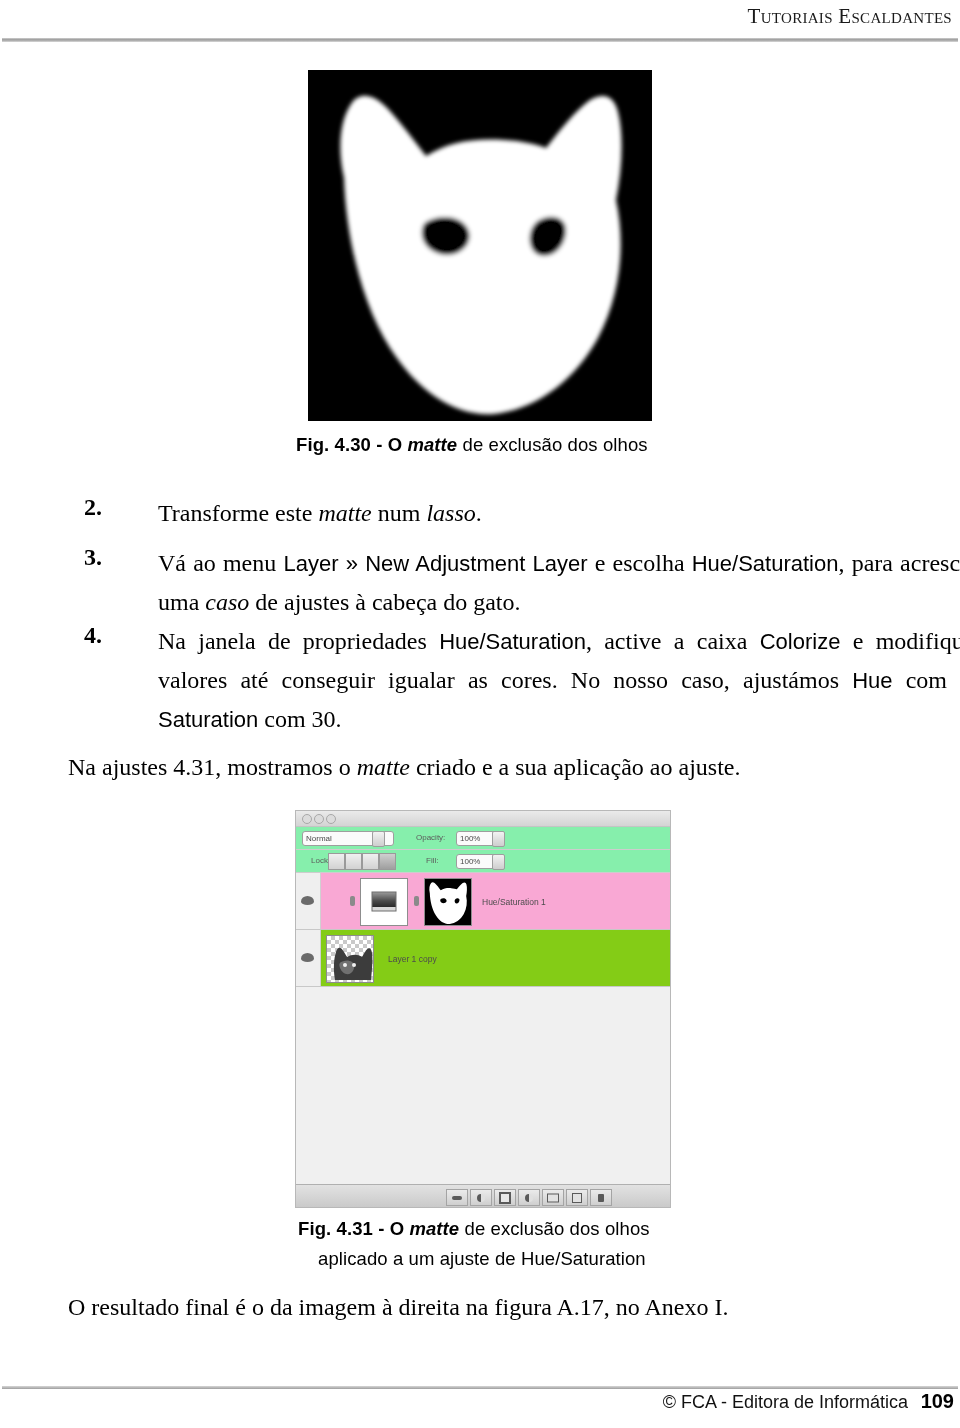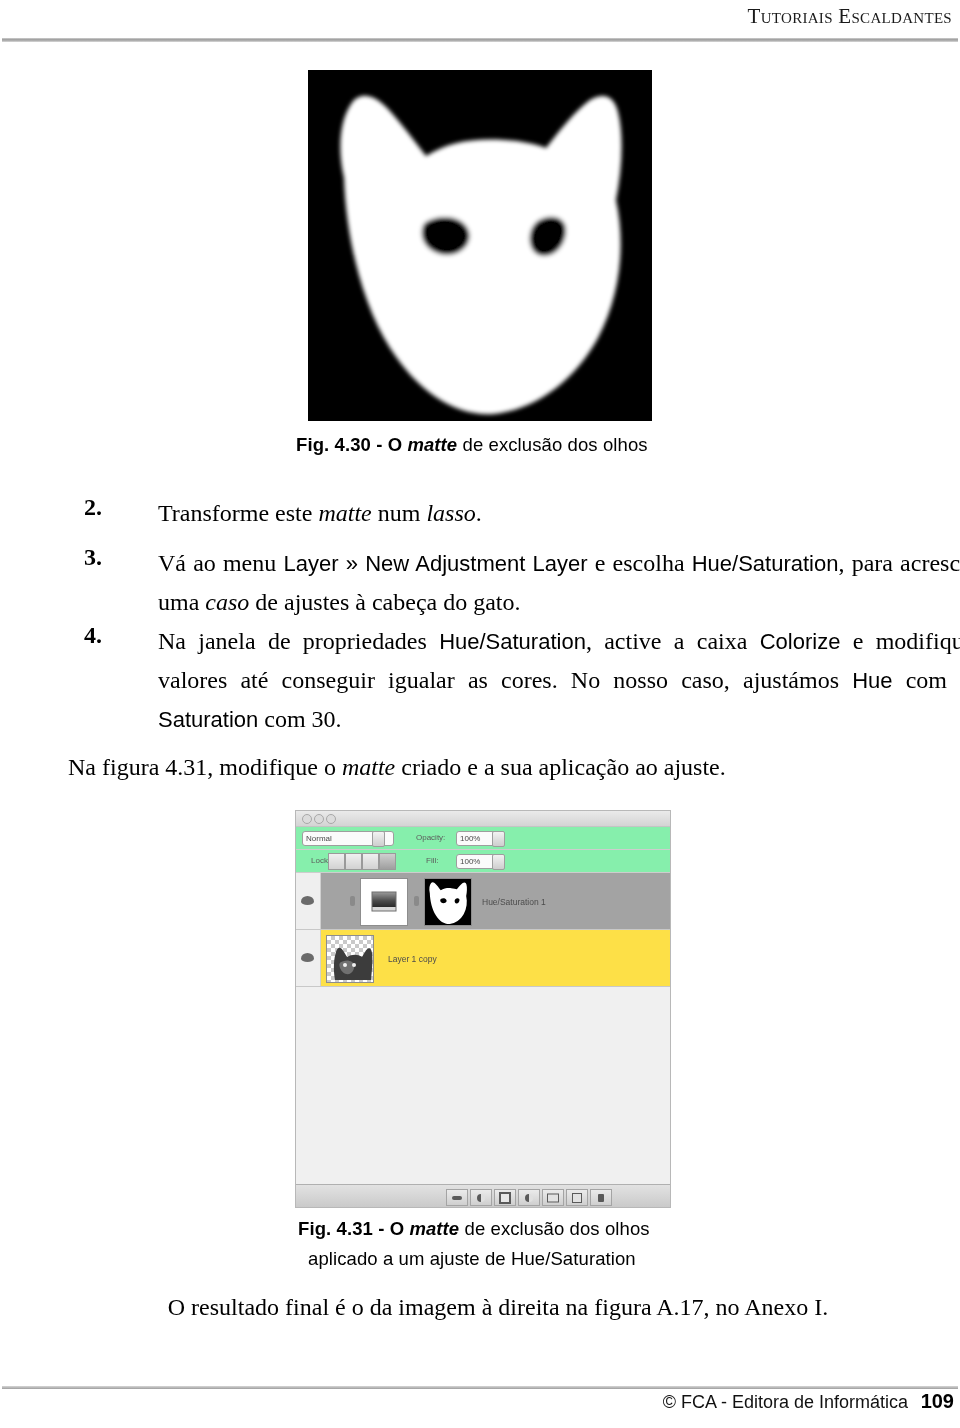--- a/index.html
+++ b/index.html
@@ -225,23 +225,23 @@
   }
   #lock-t { left: 32px; }
   #lock-b { left: 49px; }
   #lock-p { left: 66px; }
   #lock-a { left: 83px; background: linear-gradient(to bottom, #cfcfcf, #9f9f9f); }
 
   .ps-layerrow {
     position: relative;
     height: 56px;
     border-bottom: 1px solid #c8c8c8;
-    background: #a3a3a3;
-  }
-  .ps-layerrow.selected { background: #fde047; }
+    background: #f9a8d4;
+  }
+  .ps-layerrow.selected { background: #84cc16; }
   .eye-col {
     position: absolute;
     left: 0; top: 0;
     width: 24px; height: 100%;
     border-right: 1px solid #d0d0d0;
     background: #efefef;
   }
   .eye-icon {
     position: absolute;
     left: 5px; top: 23px;
@@ -308,31 +308,31 @@
     position: absolute;
     left: 50%; top: 50%;
     transform: translate(-50%, -50%);
     width: 8px; height: 8px;
     background: #5a5a5a;
   }
   .ps-toolglyph.half  { border-radius: 50%; background: linear-gradient(to right,#5a5a5a 50%,#e0e0e0 50%); }
   .ps-toolglyph.sq    { background: #e8e8e8; border: 2px solid #5a5a5a; }
 
   #fig431-caption-1 { left: 298px; top: 1218px; }
-  #fig431-caption-2 { left: 308px; top: 1248px; }
+  #fig431-caption-2 { left: 318px; top: 1248px; }
 
   #para-final {
     position: absolute;
     left: 68px;
     top: 1288px;
     width: 860px;
     font-family: "Liberation Serif", serif;
     font-size: 24px;
     line-height: 39px;
-    text-align: center;
+    text-align: left;
   }
 
   
   #footer-rule {
     position: absolute;
     left: 2px;
     top: 1386px;
     width: 956px;
     height: 3px;
     background: linear-gradient(to bottom, #d6d6d6, #9e9e9e);
@@ -420,21 +420,21 @@
 </div>
 
 <div class="list-item" id="item-4">
   <div class="list-num">4.</div>
   <div class="list-body">
     <span>Na janela de propriedades </span><span class="ui">Hue/Saturation</span><span>, active a caixa </span><span class="ui">Colorize</span><span> e modifique os valores até conseguir igualar as cores. No nosso caso, ajustámos </span><span class="ui">Hue</span><span> com 35 e </span><span class="ui">Saturation</span><span> com 30.</span>
   </div>
 </div>
 
 <div id="para-fig431">
-  <span>Na figura 4.31, modifique o </span><span class="it">matte</span><span> criado e a sua aplicação ao ajuste.</span>
+  <span>Na ajustes 4.31, mostramos o </span><span class="it">matte</span><span> criado e a sua aplicação ao ajuste.</span>
 </div>
 
 <div id="fig431-panel">
 
   <div id="ps-titlebar">
     <div class="ps-dot" id="ps-dot1"></div>
     <div class="ps-dot" id="ps-dot2"></div>
     <div class="ps-dot" id="ps-dot3"></div>
   </div>
 

